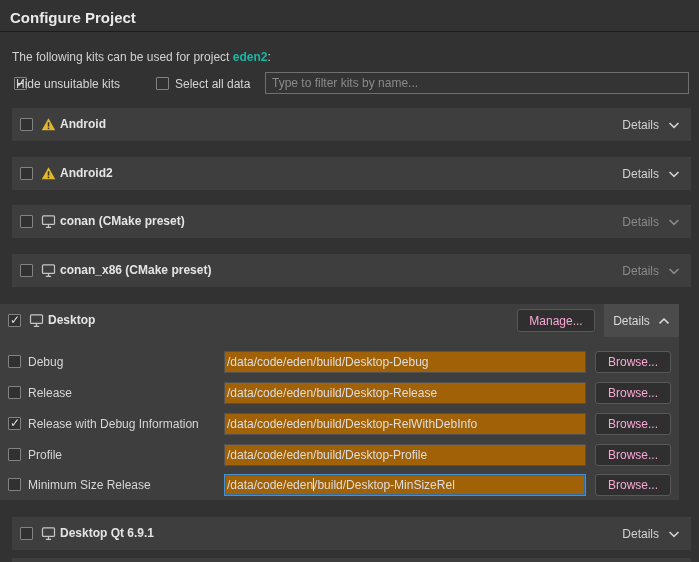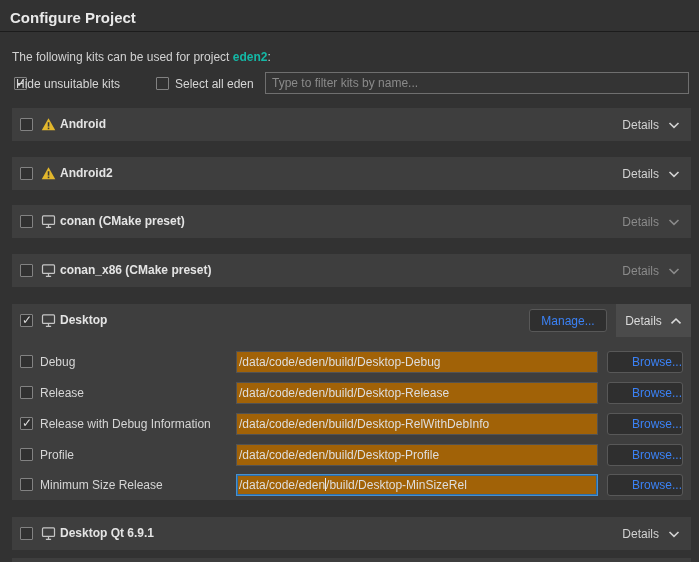--- a/index.html
+++ b/index.html
@@ -61,52 +61,52 @@
   }
   .details-ctl {
     position:absolute; right:11px; top:0; height:33px;
     display:flex; align-items:center; gap:9px;
     color:#d2d2d2;
   }
   .details-ctl.disabled { color:#8a8a8a; }
   .details-ctl svg { display:block; }
 
   .desktop-panel {
-    position:absolute; left:12px; top:304px;
+    position:absolute; left:0; top:304px;
     width:679px; height:196px; background:#3e3e3e;
   }
   .details-btn-expanded {
     position:absolute; right:0; top:0; width:75px; height:33px;
     background:#4b4b4b;
     display:flex; align-items:center; justify-content:center; gap:8px;
     color:#dadada;
   }
   .btn {
     background:#2f2f2f; border:1px solid #585858; border-radius:3px;
-    color:#3b82f6; font-size:12px; text-align:center;
+    color:#f9a8d4; font-size:12px; text-align:center;
     font-family:"Liberation Sans", sans-serif;
     padding:0; line-height:20px;
   }
   .manage-btn { position:absolute; right:84px; top:5px; width:78px; height:23px; }
 
   .build-row { position:absolute; left:0; width:100%; height:39px; }
   .build-row .cb { left:8px; top:4px; }
   .build-label { position:absolute; left:28px; top:4px; color:#d6d6d6; white-space:nowrap; }
   .path-field {
     position:absolute; left:224px; top:0; width:362px; height:22px;
     background:#a16207; border:1px solid #525252;
     color:#dedede; padding:0 2px; line-height:20px;
     white-space:nowrap; overflow:hidden;
   }
   .path-field.focused { border:1px solid #4790cf; box-shadow:0 0 0 1px #2d6da6 inset; }
   .caret {
     display:inline-block; width:1px; height:13px;
     background:#e8e8e8; vertical-align:-2px;
   }
-  .browse-btn { position:absolute; left:595px; top:0; width:76px; height:22px;text-align:right; }
+  .browse-btn { position:absolute; left:595px; top:0; width:76px; height:22px; }
 
   .next-row-peek {
     position:absolute; left:12px; top:558px; width:679px; height:4px;
     background:#3e3e3e;
   }
 </style>
 </head>
 <body>
 
 <svg width="0" height="0" style="position:absolute">
@@ -133,21 +133,21 @@
 <div class="title-sep"></div>
 
 <div class="subtitle">
   <span>The following kits can be used for project </span><b>eden2</b><span>:</span>
 </div>
 
 <span class="cb checked" style="left:14px; top:77px;"></span>
 <span class="cb-label" style="left:16px; top:77px;">Hide unsuitable kits</span>
 
 <span class="cb" style="left:156px; top:77px;"></span>
-<span class="cb-label" style="left:175px; top:77px;">Select all eden</span>
+<span class="cb-label" style="left:175px; top:77px;">Select all data</span>
 
 <input class="filter-input" type="text" placeholder="Type to filter kits by name..." style="">
 
 <div class="kit-row" style="top:108px;">
   <div class="kit-header">
     <span class="cb"></span>
     <svg class="kit-icon" viewBox="0 0 16 16">
         <use href="#icon-warning"></use>
       </svg>
     <span class="kit-name">Android</span>

